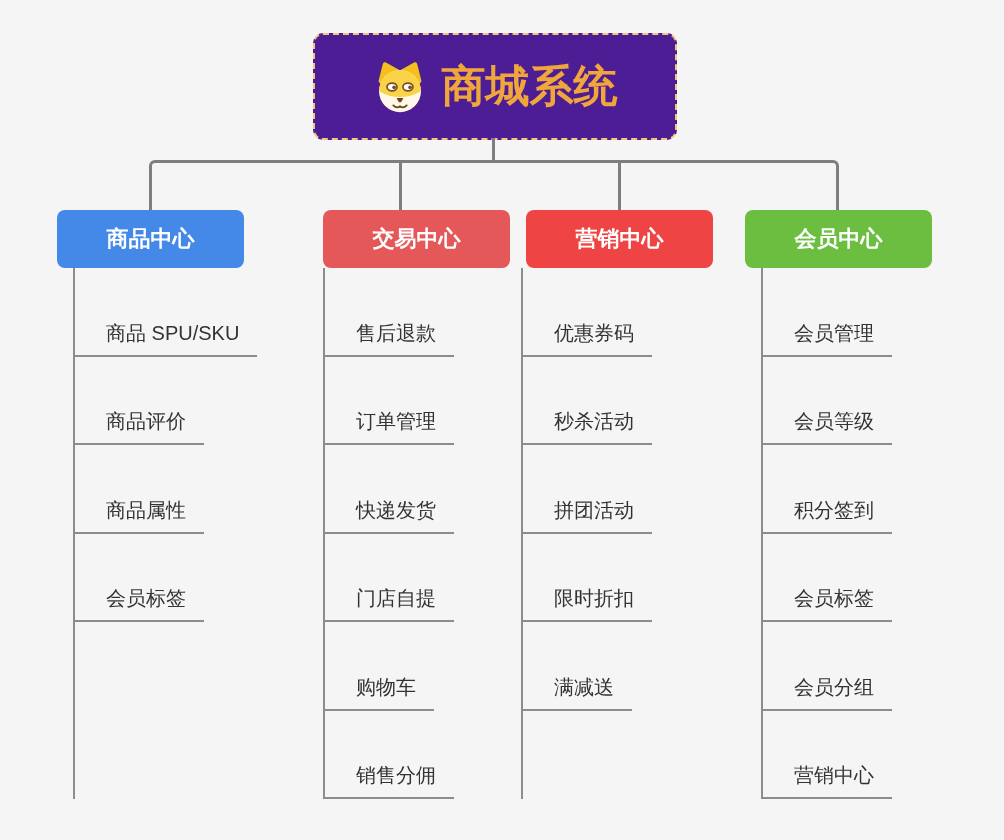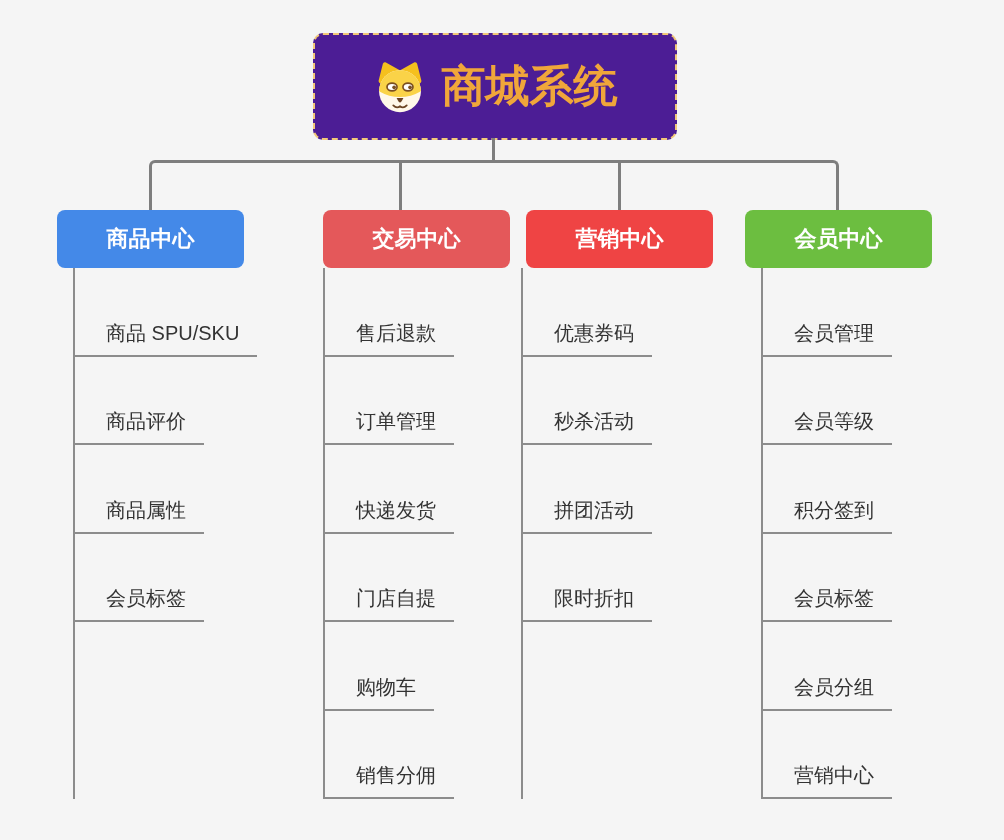--- a/index.html
+++ b/index.html
@@ -136,20 +136,23 @@
         </div>
         <div class="leaf-row">
           <span class="leaf-item">秒杀活动</span>
         </div>
         <div class="leaf-row">
           <span class="leaf-item">拼团活动</span>
         </div>
         <div class="leaf-row">
           <span class="leaf-item">限时折扣</span>
         </div>
+        <div class="leaf-row">
+          <span class="leaf-item">满减送</span>
+        </div>
       </div>
       <div class="branch-box" style="left: 745px; background: rgb(108, 190, 64);">
         <span>会员中心</span>
       </div>
       <div class="branch-col" style="left: 761px;">
         <div class="col-vline"></div>
         <div class="leaf-row">
           <span class="leaf-item">会员管理</span>
         </div>
         <div class="leaf-row">

